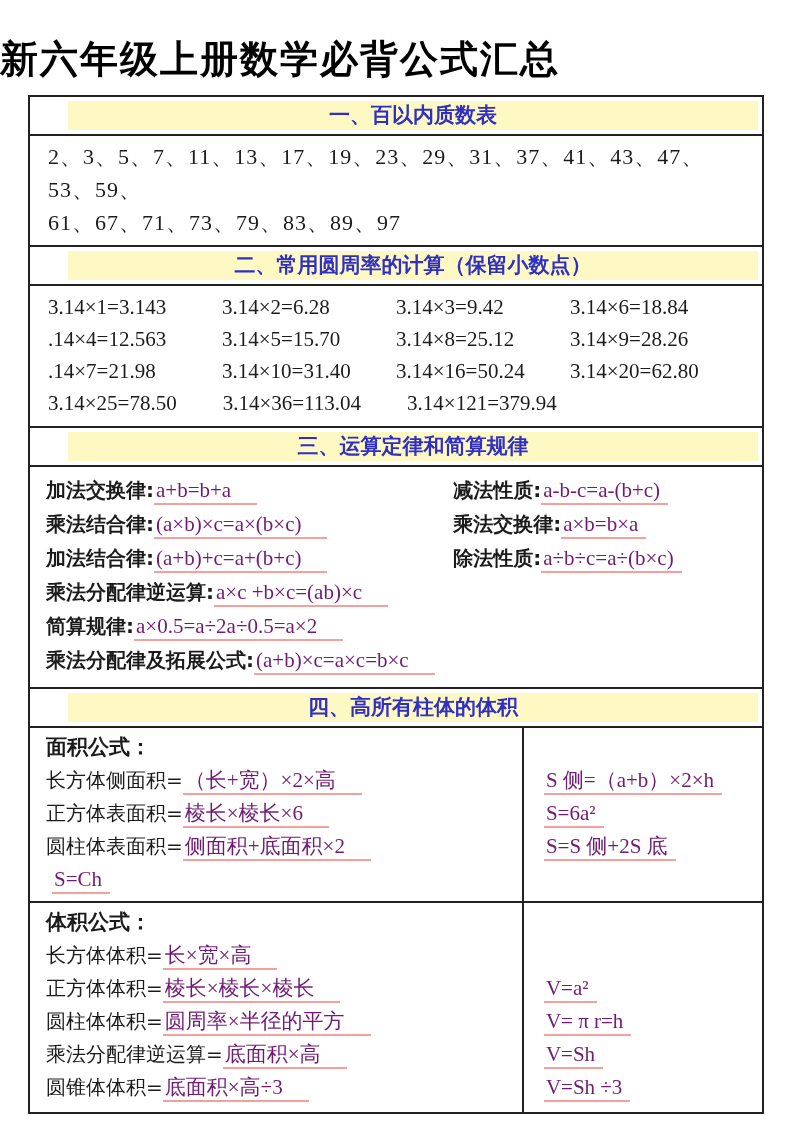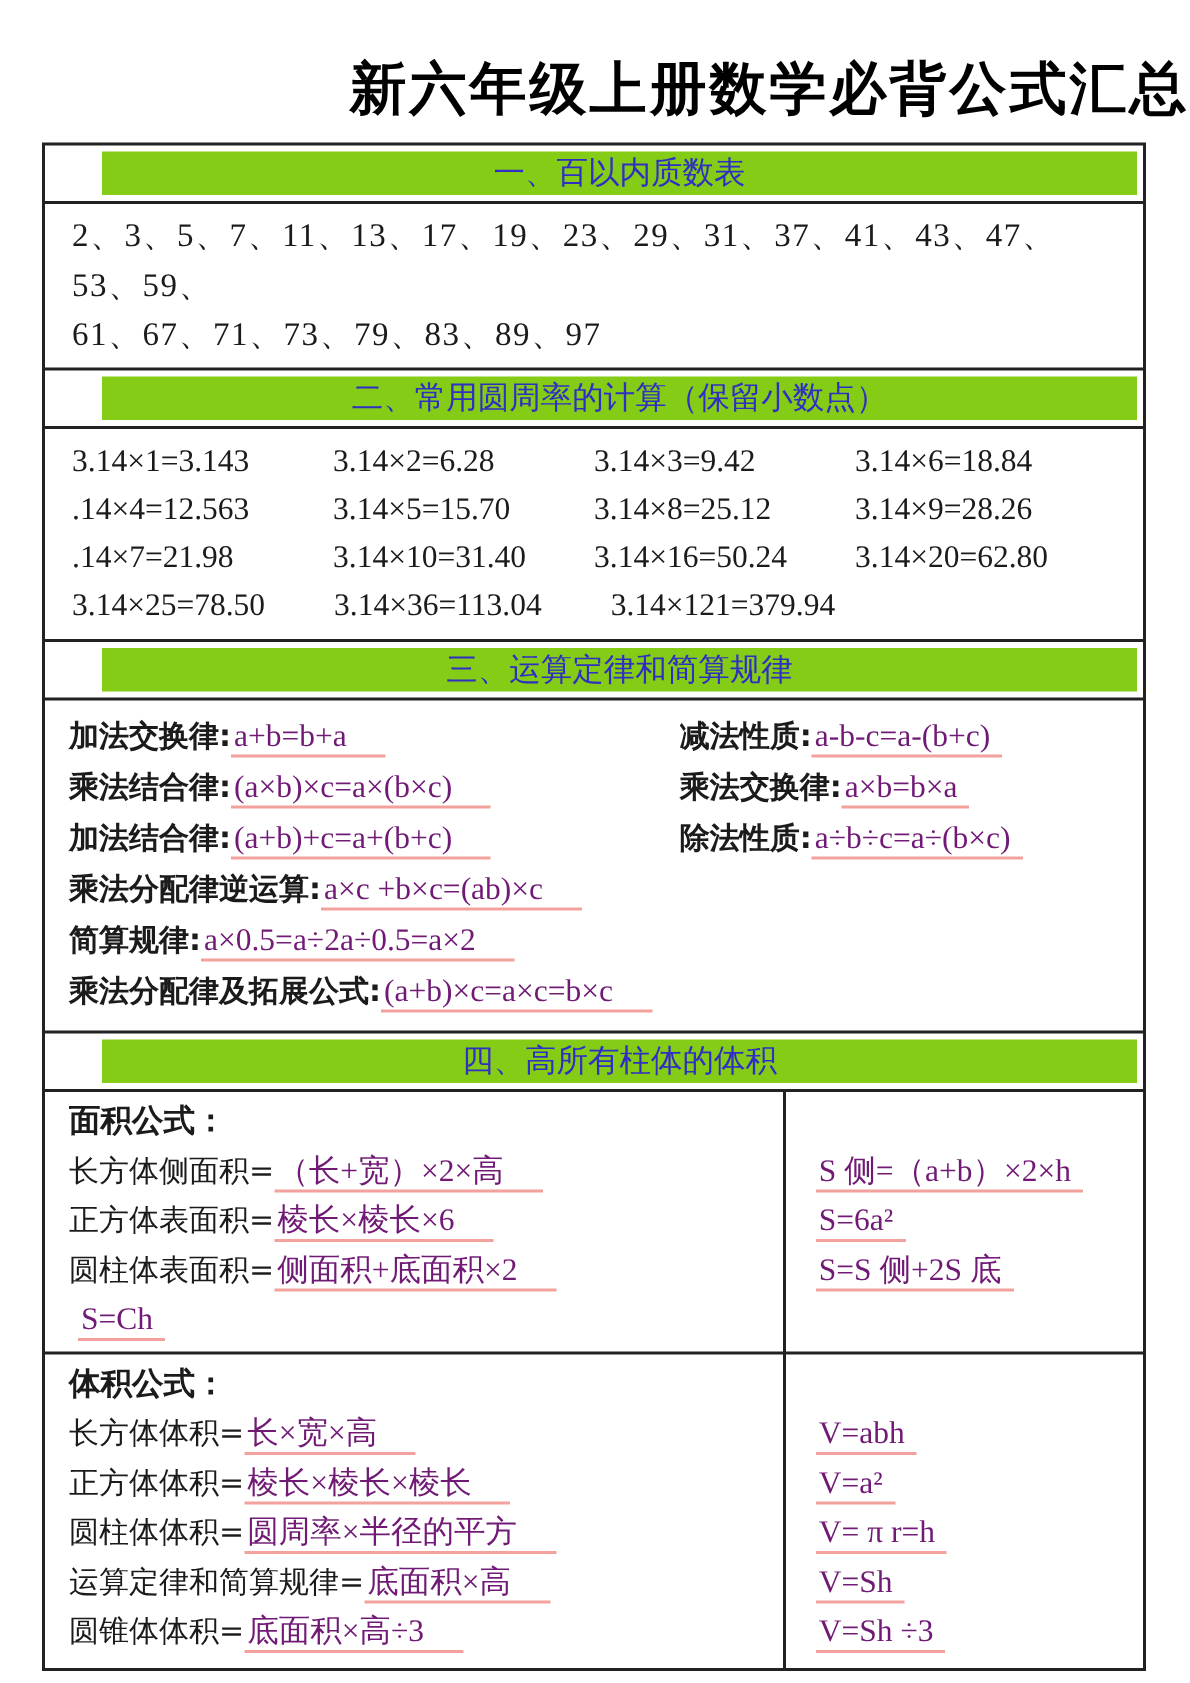--- a/index.html
+++ b/index.html
@@ -8,45 +8,45 @@
     width:793px; height:1122px;
     font-family:"Liberation Serif","DejaVu Serif",serif;
     color:#1b1b1b;
     position:relative;
     overflow:hidden;
   }
   .title {
     font-family:"DejaVu Sans","Liberation Sans",sans-serif;
     font-weight:900;
     font-size:38px;
-    text-align:right;
+    text-align:left;
     letter-spacing:2px;
     margin:34px 0 10px 0;
     color:#000;
   }
   .sheet {
     margin-left:28px;
     width:736px;
     border:2px solid #222;
     background:#fff;
   }
   
   .hdr-row {
     padding:4px 4px;
     border-top:2px solid #222;
     border-bottom:2px solid #222;
   }
   .hdr-row.first { border-top:none; }
   .hdr-bar {
-    background:#84cc16;
+    background:#fef9c3;
     height:29px;
     line-height:29px;
     text-align:center;
     font-family:"DejaVu Sans","Liberation Sans",sans-serif;
-    font-weight:normal;
+    font-weight:bold;
     font-size:21px;
     color:#2f2fc4;
     margin-left:34px;
   }
   
   .primes {
     padding:4px 18px 6px 18px;
     font-size:22px;
     line-height:33px;
     letter-spacing:1px;
@@ -196,32 +196,31 @@
       <div class="solid-row">
         <span class="solid-right"><span class="fx tight">S=Ch</span></span>
       </div>
     </div>
 
     <div class="block volume">
       <div class="block-title">体积公式：</div>
 
       <div class="solid-row">
         <span class="solid-left"><span class="solid-label">长方体体积=</span><span class="fx">长×宽×高</span></span>
-        <span class="solid-right"><span class="fx tight">V=abh</span></span>
       </div>
       <div class="solid-row">
         <span class="solid-left"><span class="solid-label">正方体体积=</span><span class="fx">棱长×棱长×棱长</span></span>
         <span class="solid-right"><span class="fx tight">V=a²</span></span>
       </div>
       <div class="solid-row">
         <span class="solid-left"><span class="solid-label">圆柱体体积=</span><span class="fx">圆周率×半径的平方</span></span>
         <span class="solid-right"><span class="fx tight">V= π r=h</span></span>
       </div>
       <div class="solid-row">
-        <span class="solid-left"><span class="solid-label">运算定律和简算规律=</span><span class="fx">底面积×高</span></span>
+        <span class="solid-left"><span class="solid-label">乘法分配律逆运算=</span><span class="fx">底面积×高</span></span>
         <span class="solid-right"><span class="fx tight">V=Sh</span></span>
       </div>
       <div class="solid-row">
         <span class="solid-left"><span class="solid-label">圆锥体体积=</span><span class="fx">底面积×高÷3</span></span>
         <span class="solid-right"><span class="fx tight">V=Sh ÷3</span></span>
       </div>
     </div>
   </div>
 
 </div>

